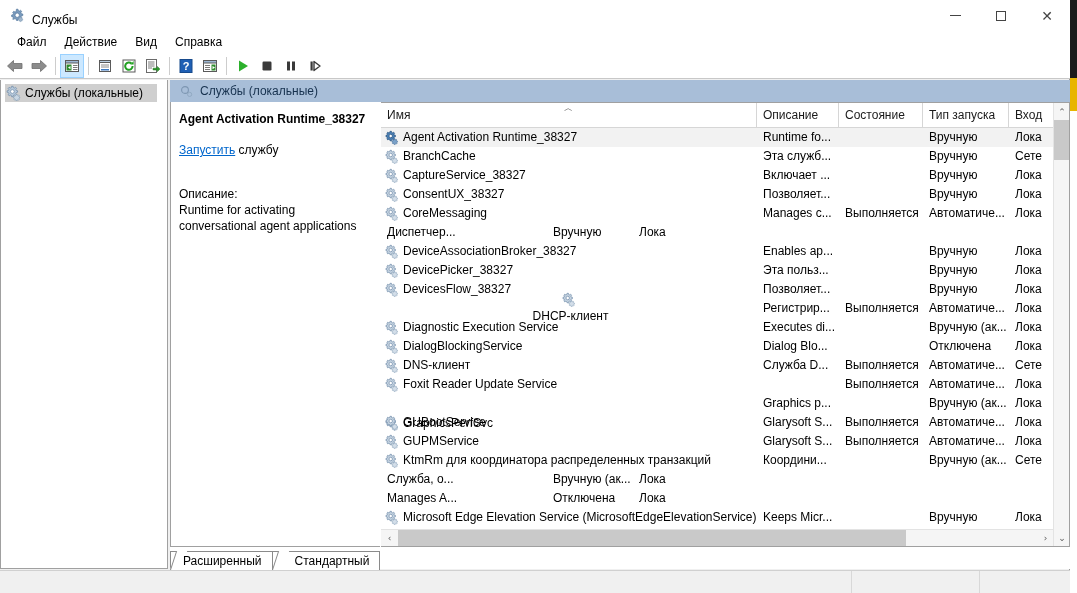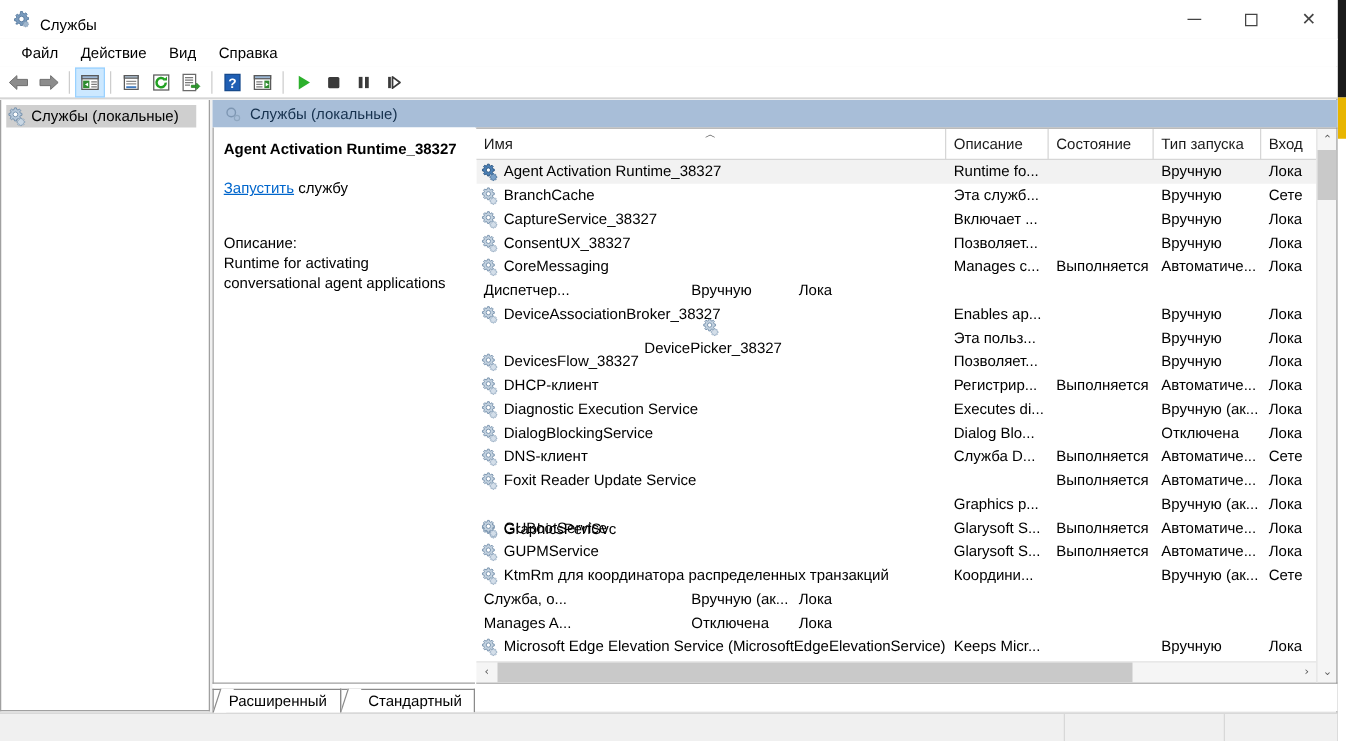--- a/index.html
+++ b/index.html
@@ -743,57 +743,57 @@
                     </g>
                   </svg></span>
                 <span>DeviceAssociationBroker_38327</span>
               </div>
               <div class="lv-cell" style="width: 82px;">Enables ap...</div>
               <div class="lv-cell" style="width: 84px;"></div>
               <div class="lv-cell" style="width: 86px;">Вручную</div>
               <div class="lv-cell" style="width: 45px;">Лока</div>
             </div>
             <div class="lv-row">
+              <div class="lv-cell name" style="width: 376px;">
+                <span class="ico"><svg width="15" height="15" viewBox="0 0 16 16">
+                    <g fill="#c3d2e0" stroke="#7892ad" stroke-width="0.8">
+                      <path d="M6.4 1.4h1.5l.28 1.25.98.4 1.08-.72 1.02 1.02-.72 1.08.4.98 1.25.28v1.5l-1.25.28-.4.98.72 1.08-1.02 1.02-1.08-.72-.98.4-.28 1.25h-1.5l-.28-1.25-.98-.4-1.08.72L3.04 9.53l.72-1.08-.4-.98L2.11 7.19v-1.5l1.25-.28.4-.98-.72-1.08L4.06 2.33l1.08.72.98-.4z"></path>
+                    </g>
+                    <circle cx="7.15" cy="6.44" r="1.85" fill="#ffffff" stroke="#7892ad" stroke-width="0.8"></circle>
+                    <g fill="#d3dee9" stroke="#8aa2ba" stroke-width="0.6">
+                      <path d="M11.0 9.5h.85l.16.76.6.25.64-.43.6.6-.43.64.25.6.76.16v.85l-.76.16-.25.6.43.64-.6.6-.64-.43-.6.25-.16.76h-.85l-.16-.76-.6-.25-.64.43-.6-.6.43-.64-.25-.6-.76-.16v-.85l.76-.16.25-.6-.43-.64.6-.6.64.43.6-.25z"></path>
+                    </g>
+                  </svg></span>
+                <span>DevicePicker_38327</span>
+              </div>
+              <div class="lv-cell" style="width: 82px;">Эта польз...</div>
+              <div class="lv-cell" style="width: 84px;"></div>
+              <div class="lv-cell" style="width: 86px;">Вручную</div>
+              <div class="lv-cell" style="width: 45px;">Лока</div>
+            </div>
+            <div class="lv-row">
+              <div class="lv-cell name" style="width: 376px;">
+                <span class="ico"><svg width="15" height="15" viewBox="0 0 16 16">
+                    <g fill="#c3d2e0" stroke="#7892ad" stroke-width="0.8">
+                      <path d="M6.4 1.4h1.5l.28 1.25.98.4 1.08-.72 1.02 1.02-.72 1.08.4.98 1.25.28v1.5l-1.25.28-.4.98.72 1.08-1.02 1.02-1.08-.72-.98.4-.28 1.25h-1.5l-.28-1.25-.98-.4-1.08.72L3.04 9.53l.72-1.08-.4-.98L2.11 7.19v-1.5l1.25-.28.4-.98-.72-1.08L4.06 2.33l1.08.72.98-.4z"></path>
+                    </g>
+                    <circle cx="7.15" cy="6.44" r="1.85" fill="#ffffff" stroke="#7892ad" stroke-width="0.8"></circle>
+                    <g fill="#d3dee9" stroke="#8aa2ba" stroke-width="0.6">
+                      <path d="M11.0 9.5h.85l.16.76.6.25.64-.43.6.6-.43.64.25.6.76.16v.85l-.76.16-.25.6.43.64-.6.6-.64-.43-.6.25-.16.76h-.85l-.16-.76-.6-.25-.64.43-.6-.6.43-.64-.25-.6-.76-.16v-.85l.76-.16.25-.6-.43-.64.6-.6.64.43.6-.25z"></path>
+                    </g>
+                  </svg></span>
+                <span>DevicesFlow_38327</span>
+              </div>
+              <div class="lv-cell" style="width: 82px;">Позволяет...</div>
+              <div class="lv-cell" style="width: 84px;"></div>
+              <div class="lv-cell" style="width: 86px;">Вручную</div>
+              <div class="lv-cell" style="width: 45px;">Лока</div>
+            </div>
+            <div class="lv-row">
               <div class="lv-cell name" style="width: 376px; flex-direction: column;">
-                <span class="ico"><svg width="15" height="15" viewBox="0 0 16 16">
-                    <g fill="#c3d2e0" stroke="#7892ad" stroke-width="0.8">
-                      <path d="M6.4 1.4h1.5l.28 1.25.98.4 1.08-.72 1.02 1.02-.72 1.08.4.98 1.25.28v1.5l-1.25.28-.4.98.72 1.08-1.02 1.02-1.08-.72-.98.4-.28 1.25h-1.5l-.28-1.25-.98-.4-1.08.72L3.04 9.53l.72-1.08-.4-.98L2.11 7.19v-1.5l1.25-.28.4-.98-.72-1.08L4.06 2.33l1.08.72.98-.4z"></path>
-                    </g>
-                    <circle cx="7.15" cy="6.44" r="1.85" fill="#ffffff" stroke="#7892ad" stroke-width="0.8"></circle>
-                    <g fill="#d3dee9" stroke="#8aa2ba" stroke-width="0.6">
-                      <path d="M11.0 9.5h.85l.16.76.6.25.64-.43.6.6-.43.64.25.6.76.16v.85l-.76.16-.25.6.43.64-.6.6-.64-.43-.6.25-.16.76h-.85l-.16-.76-.6-.25-.64.43-.6-.6.43-.64-.25-.6-.76-.16v-.85l.76-.16.25-.6-.43-.64.6-.6.64.43.6-.25z"></path>
-                    </g>
-                  </svg></span>
-                <span>DevicePicker_38327</span>
-              </div>
-              <div class="lv-cell" style="width: 82px;">Эта польз...</div>
-              <div class="lv-cell" style="width: 84px;"></div>
-              <div class="lv-cell" style="width: 86px;">Вручную</div>
-              <div class="lv-cell" style="width: 45px;">Лока</div>
-            </div>
-            <div class="lv-row">
-              <div class="lv-cell name" style="width: 376px;">
-                <span class="ico"><svg width="15" height="15" viewBox="0 0 16 16">
-                    <g fill="#c3d2e0" stroke="#7892ad" stroke-width="0.8">
-                      <path d="M6.4 1.4h1.5l.28 1.25.98.4 1.08-.72 1.02 1.02-.72 1.08.4.98 1.25.28v1.5l-1.25.28-.4.98.72 1.08-1.02 1.02-1.08-.72-.98.4-.28 1.25h-1.5l-.28-1.25-.98-.4-1.08.72L3.04 9.53l.72-1.08-.4-.98L2.11 7.19v-1.5l1.25-.28.4-.98-.72-1.08L4.06 2.33l1.08.72.98-.4z"></path>
-                    </g>
-                    <circle cx="7.15" cy="6.44" r="1.85" fill="#ffffff" stroke="#7892ad" stroke-width="0.8"></circle>
-                    <g fill="#d3dee9" stroke="#8aa2ba" stroke-width="0.6">
-                      <path d="M11.0 9.5h.85l.16.76.6.25.64-.43.6.6-.43.64.25.6.76.16v.85l-.76.16-.25.6.43.64-.6.6-.64-.43-.6.25-.16.76h-.85l-.16-.76-.6-.25-.64.43-.6-.6.43-.64-.25-.6-.76-.16v-.85l.76-.16.25-.6-.43-.64.6-.6.64.43.6-.25z"></path>
-                    </g>
-                  </svg></span>
-                <span>DevicesFlow_38327</span>
-              </div>
-              <div class="lv-cell" style="width: 82px;">Позволяет...</div>
-              <div class="lv-cell" style="width: 84px;"></div>
-              <div class="lv-cell" style="width: 86px;">Вручную</div>
-              <div class="lv-cell" style="width: 45px;">Лока</div>
-            </div>
-            <div class="lv-row">
-              <div class="lv-cell name" style="width: 376px;">
                 <span class="ico"><svg width="15" height="15" viewBox="0 0 16 16">
                     <g fill="#c3d2e0" stroke="#7892ad" stroke-width="0.8">
                       <path d="M6.4 1.4h1.5l.28 1.25.98.4 1.08-.72 1.02 1.02-.72 1.08.4.98 1.25.28v1.5l-1.25.28-.4.98.72 1.08-1.02 1.02-1.08-.72-.98.4-.28 1.25h-1.5l-.28-1.25-.98-.4-1.08.72L3.04 9.53l.72-1.08-.4-.98L2.11 7.19v-1.5l1.25-.28.4-.98-.72-1.08L4.06 2.33l1.08.72.98-.4z"></path>
                     </g>
                     <circle cx="7.15" cy="6.44" r="1.85" fill="#ffffff" stroke="#7892ad" stroke-width="0.8"></circle>
                     <g fill="#d3dee9" stroke="#8aa2ba" stroke-width="0.6">
                       <path d="M11.0 9.5h.85l.16.76.6.25.64-.43.6.6-.43.64.25.6.76.16v.85l-.76.16-.25.6.43.64-.6.6-.64-.43-.6.25-.16.76h-.85l-.16-.76-.6-.25-.64.43-.6-.6.43-.64-.25-.6-.76-.16v-.85l.76-.16.25-.6-.43-.64.6-.6.64.43.6-.25z"></path>
                     </g>
                   </svg></span>
                 <span>DHCP-клиент</span>

